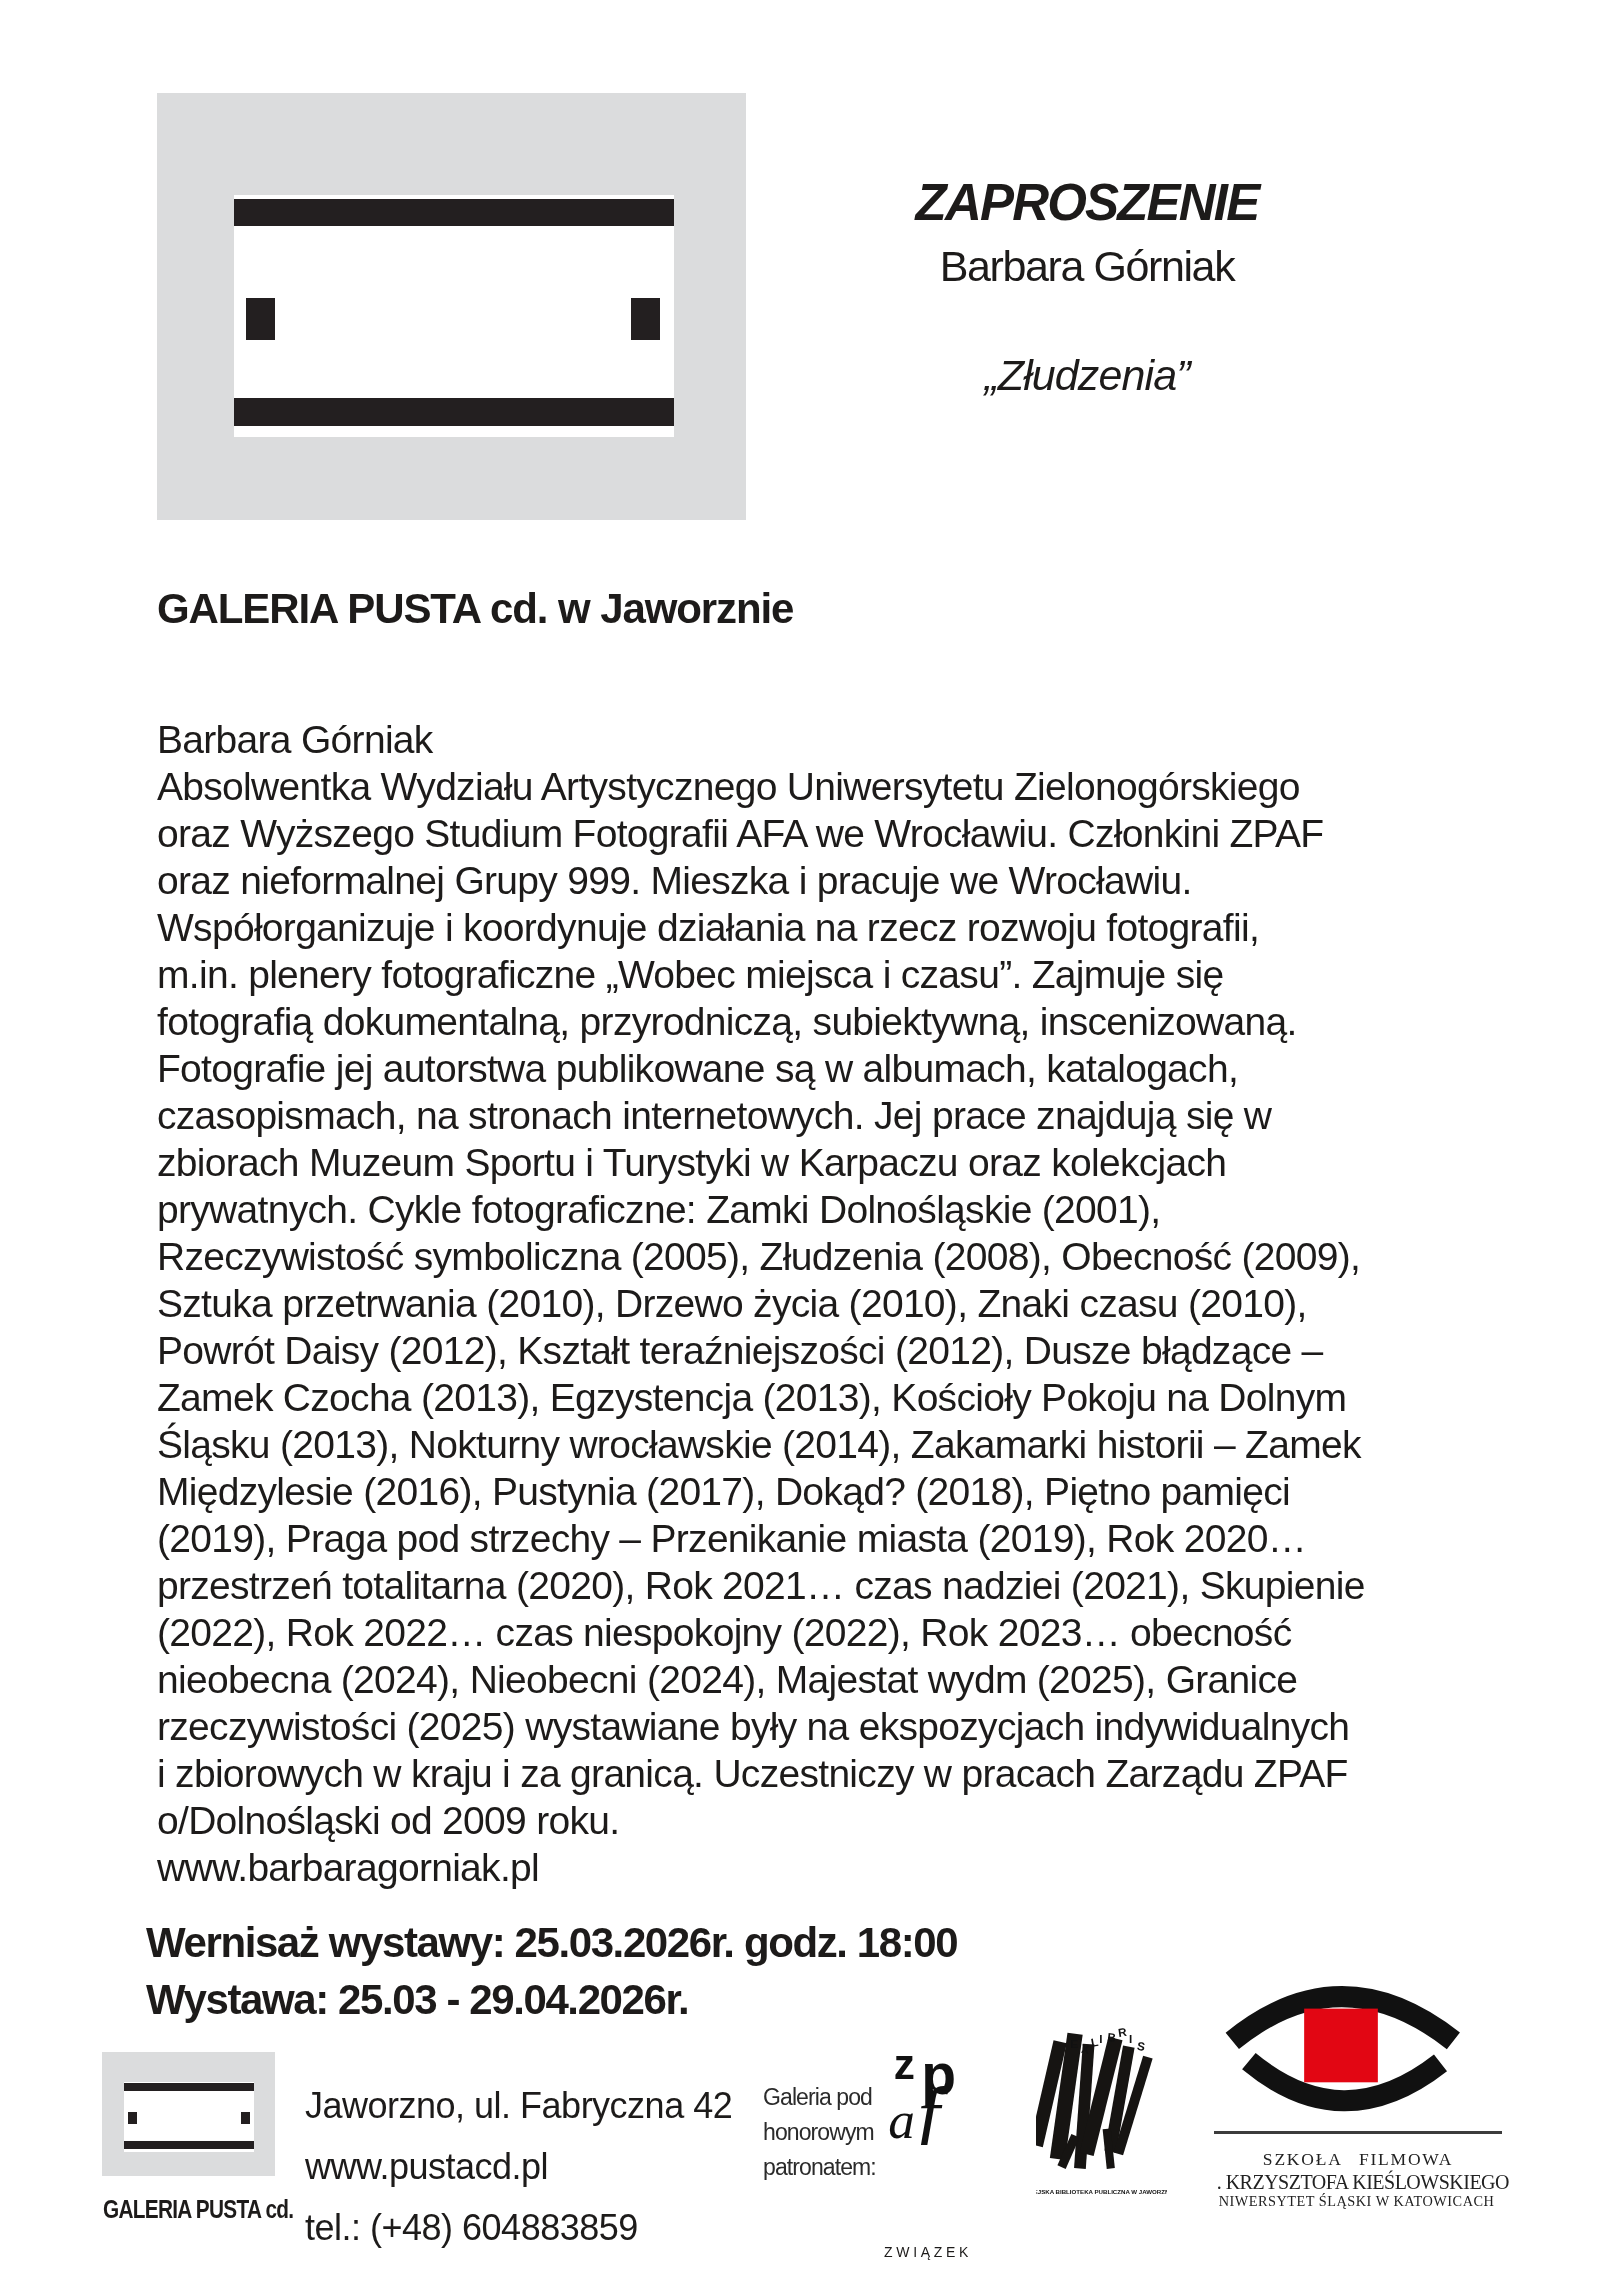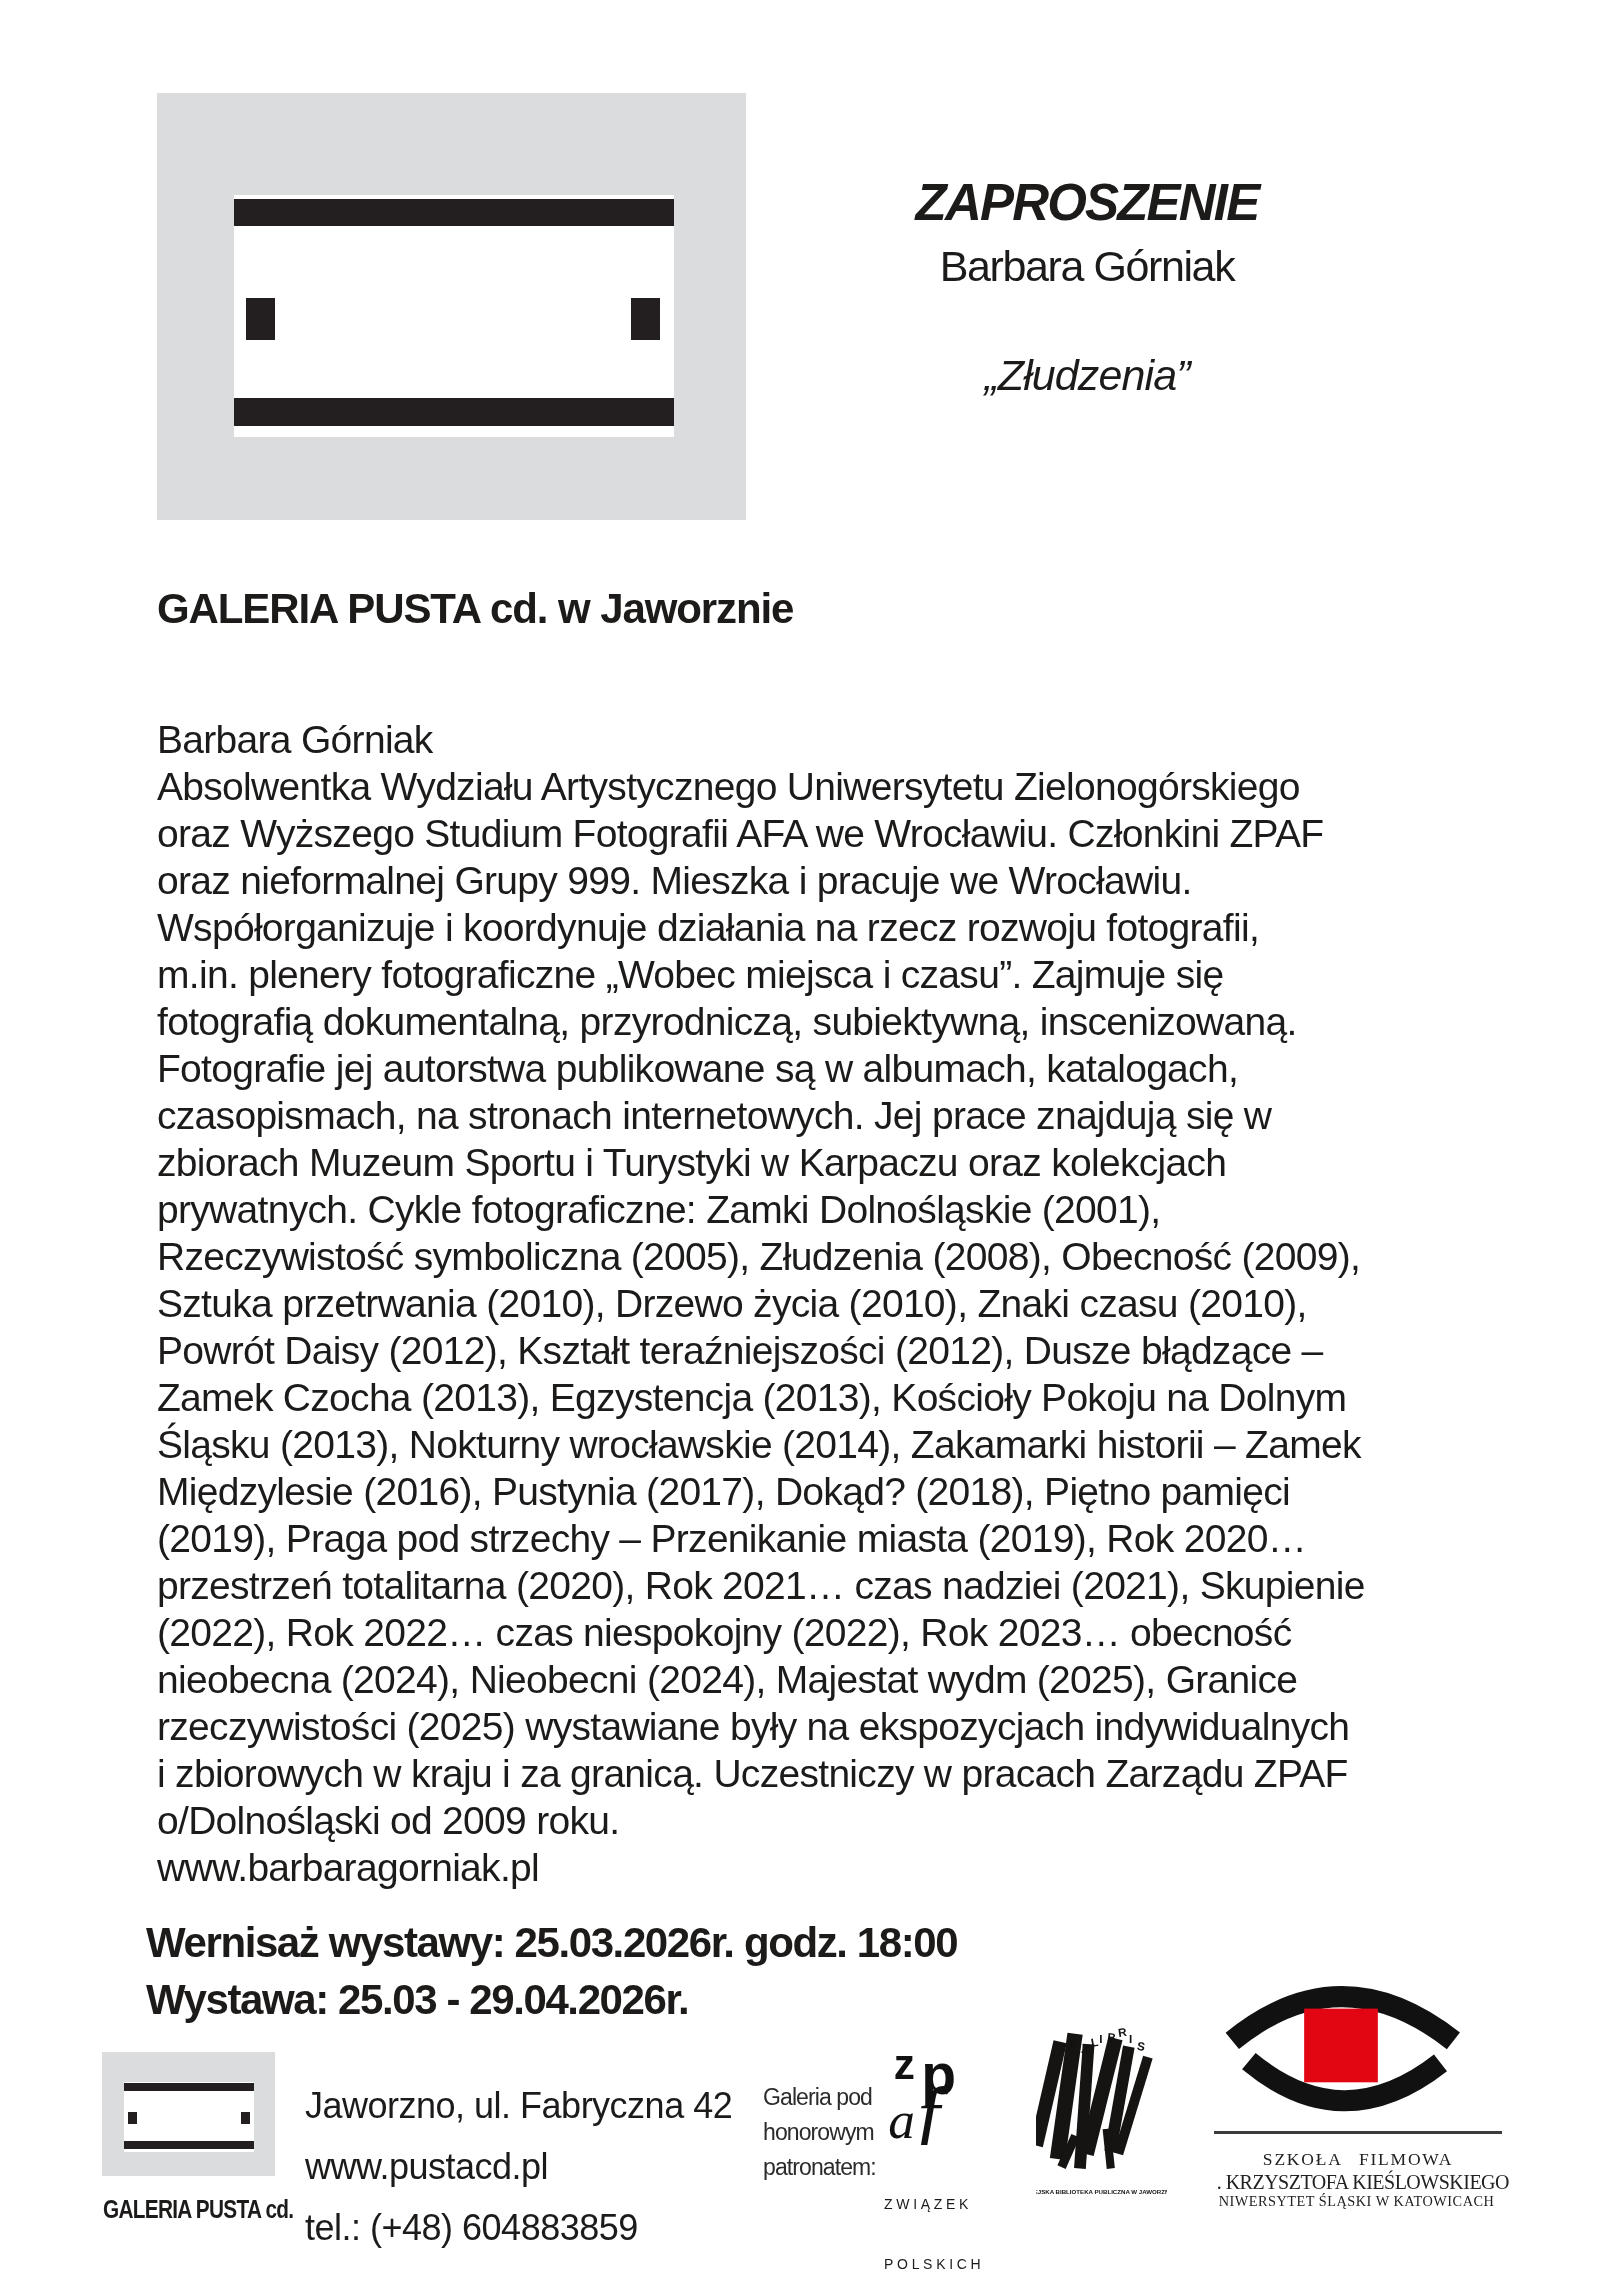--- a/index.html
+++ b/index.html
@@ -38,21 +38,21 @@
   
   .wernisaz{position:absolute;left:102px;top:1914px;font-size:42px;line-height:57px;font-weight:bold;letter-spacing:-1.4px;white-space:pre;margin-left:44px;}
 
   
   .footer-label{position:absolute;left:103px;top:2194px;font-size:26px;font-weight:bold;letter-spacing:-0.9px;transform:scaleX(.8);transform-origin:left top;white-space:pre;}
   .address{position:absolute;left:305px;top:2075px;font-size:36px;line-height:61px;letter-spacing:-0.5px;white-space:pre;}
   .patronage{position:absolute;left:763px;top:2080px;font-size:23px;line-height:35px;letter-spacing:-0.9px;color:#2b2b2b;white-space:pre;}
 
   .zpaf{position:absolute;left:884px;top:2042px;width:111px;}
   .zpaf-caption{margin-top:5.5px;font-size:14px;line-height:20px;color:#1d1b1a;white-space:pre;}
-  .zpaf-caption .sp{letter-spacing:3.7px;}
+  .zpaf-caption .sp{letter-spacing:3.7px;margin-top:48px;}
 
   .exlibris{position:absolute;left:1036px;top:2023px;width:131px;height:181px;}
 
   .eye-logo{position:absolute;left:1212px;top:1969px;width:258px;height:152px;}
   .school-divider{position:absolute;left:1214px;top:2131px;width:288px;height:2.8px;background:#3c3c3c;}
   .school-1{position:absolute;left:1212px;top:2149px;width:292px;text-align:center;font-family:"Liberation Serif", serif;font-size:17.5px;letter-spacing:1.8px;word-spacing:11px;color:#222;}
   .school-2{position:absolute;left:1204px;top:2171px;width:305px;text-align:right;font-family:"Liberation Serif", serif;font-size:20px;letter-spacing:-0.5px;color:#222;white-space:pre;}
   .school-3{position:absolute;left:1204px;top:2193px;width:305px;text-align:center;font-family:Liberation Serif, serif;font-size:14.3px;letter-spacing:0.5px;color:#222;white-space:pre;}
 </style>
 </head>

